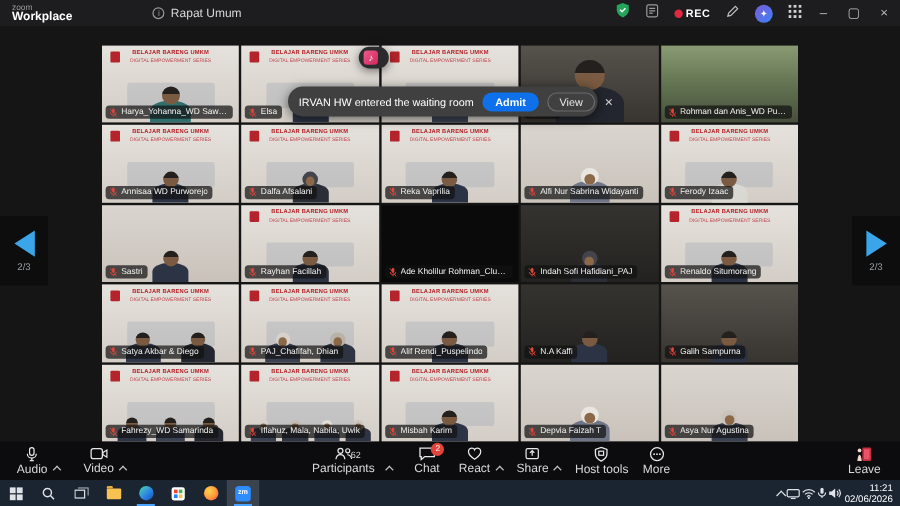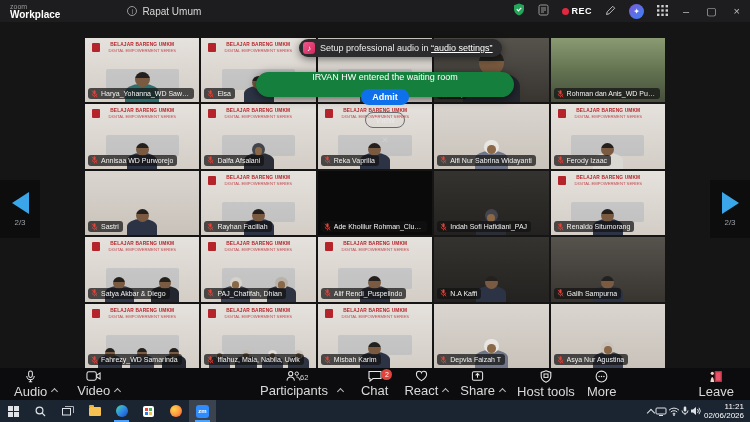--- a/index.html
+++ b/index.html
@@ -71,35 +71,35 @@
 
   
   .notif-audio { position:absolute; left:299px; top:17px; height:18px; background:#2b2b2e;
                  border-radius:9px; display:flex; align-items:center; gap:5px; padding:0 9px 0 4px;
                  box-shadow:0 2px 8px rgba(0,0,0,.5); z-index:20; }
   .music-ico { width:12px; height:12px; border-radius:3px; background:linear-gradient(135deg,#ee5a8c,#d3265c);
                color:#fff; font-size:8px; display:flex; align-items:center; justify-content:center; }
   .notif-audio .txt { color:#ececec; font-size:9px; white-space:nowrap; }
   .notif-audio .lnk { color:#fff; text-decoration:underline; }
 
-  .notif-wait { position:absolute; left:256px; top:50px; width:258px; height:25px; background:#15803d;
+  .notif-wait { position:absolute; left:240px; top:50px; width:258px; height:25px; background:#404040;
                 border-radius:13px; display:flex; align-items:center; gap:7px; padding:0 9px;
-                box-shadow:0 2px 10px rgba(0,0,0,.55); z-index:20;flex-direction:column; }
+                box-shadow:0 2px 10px rgba(0,0,0,.55); z-index:20; }
   .notif-wait .msg { color:#fff; font-size:9px; white-space:nowrap; }
   .btn-admit { background:#0e71eb; color:#fff; border:none; border-radius:11px; font-size:9px;
                font-weight:bold; padding:3px 11px; font-family:inherit; }
   .btn-view { background:transparent; color:#e8e8e8; border:1px solid #6b6b70; border-radius:11px;
               font-size:9px; padding:2px 9px; font-family:inherit; }
   .btn-x { background:none; border:none; color:#cfcfcf; font-size:9px; padding:0 1px; font-family:inherit; }
 
   
   .toolbar { position:absolute; top:368px; left:0; width:750px; height:32px; background:#0c0c0e; }
   .tbtn { display:flex; flex-direction:column; align-items:center; justify-content:center;
           color:#e4e4e4; position:relative; height:32px; }
-  .tbtn .lab { font-size:13px; color:#d9d9d9; margin-top:1px; white-space:nowrap; }
+  .tbtn .lab { font-size:10px; color:#d9d9d9; margin-top:1px; white-space:nowrap; }
   .tbtn svg { display:block; }
   .chev { width:5px; height:5px; border-left:1.2px solid #bdbdbd; border-top:1.2px solid #bdbdbd;
           transform:rotate(45deg); margin-left:5px; margin-bottom:6px; }
   .tb-left { position:absolute; left:14px; top:0; display:flex; align-items:flex-end; gap:4px; }
   .tb-center { position:absolute; left:260px; top:0; display:flex; align-items:flex-end; gap:4px; }
   .tb-group { display:flex; align-items:flex-end; }
   .count-badge { position:absolute; top:3px; right:-7px; font-size:7.5px; color:#d9d9d9;text-align:center; }
   .chat-badge { position:absolute; top:1px; right:2px; min-width:11px; height:11px; border-radius:6px;
                 background:#e0443a; color:#fff; font-size:7px; display:flex; align-items:center;
                 justify-content:center; padding:0 2px; }
@@ -610,23 +610,20 @@
       <div class="tri-left"></div>
       <div class="page-num">2/3</div>
     </div>
     <div class="nav-panel nav-right">
       <div class="tri-right"></div>
       <div class="page-num">2/3</div>
     </div>
 
     <div class="notif-audio">
       <span class="music-ico">♪</span>
-      <span class="txt">
-        <span>Setup professional audio in </span><span class="lnk">“audio settings”</span>
-      </span>
     </div>
 
     <div class="notif-wait">
       <span class="msg">IRVAN HW entered the waiting room</span>
       <button class="btn-admit">Admit</button>
       <button class="btn-view">View</button>
       <button class="btn-x">✕</button>
     </div>
   </div>
 

